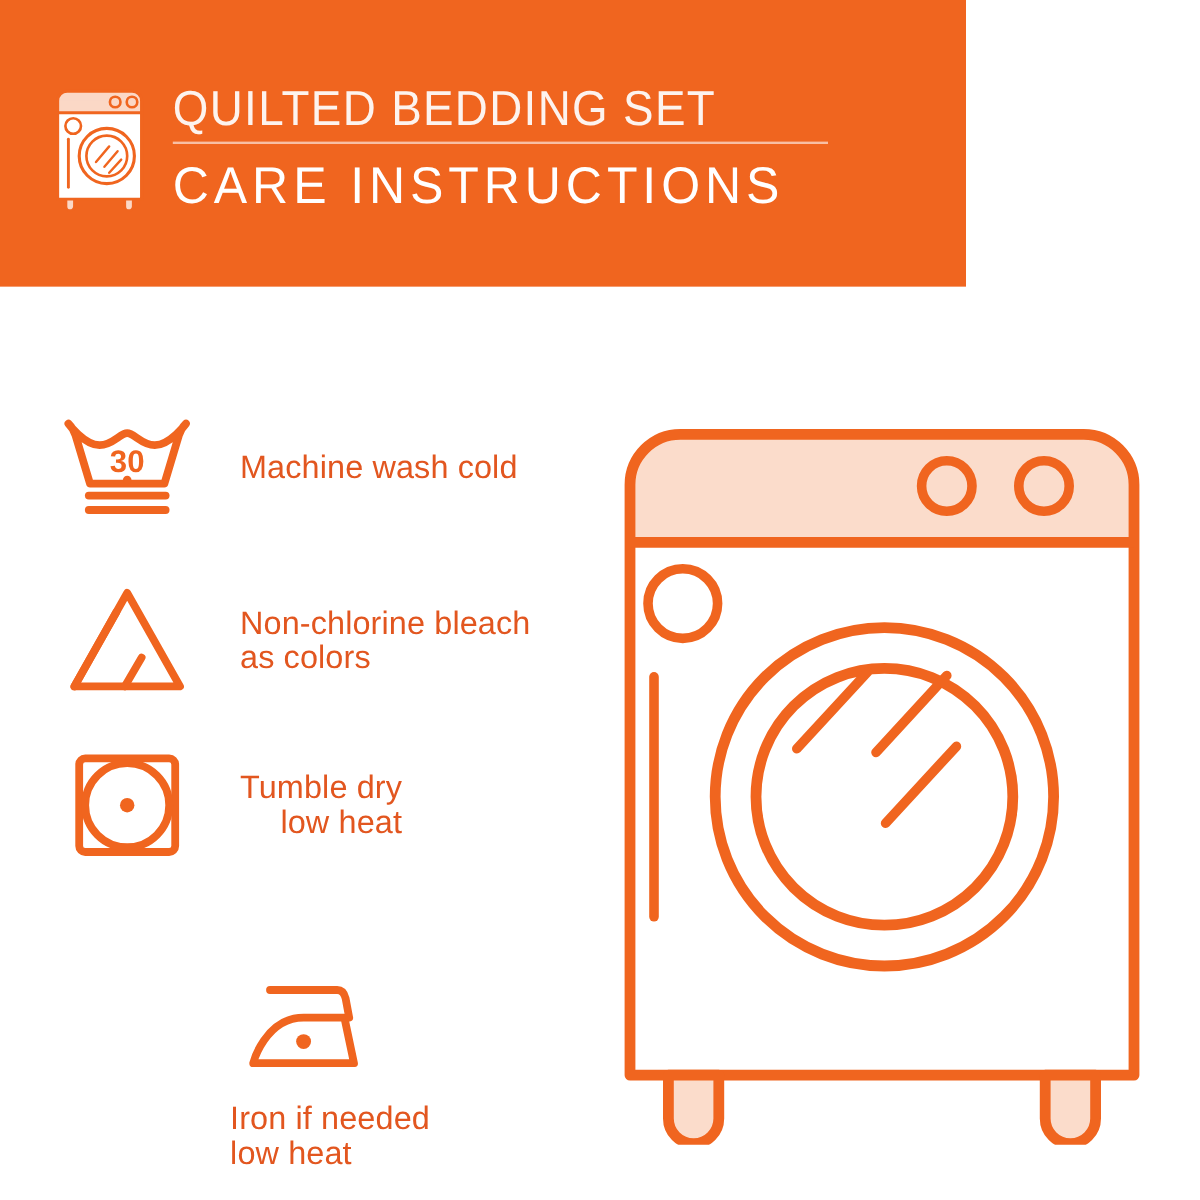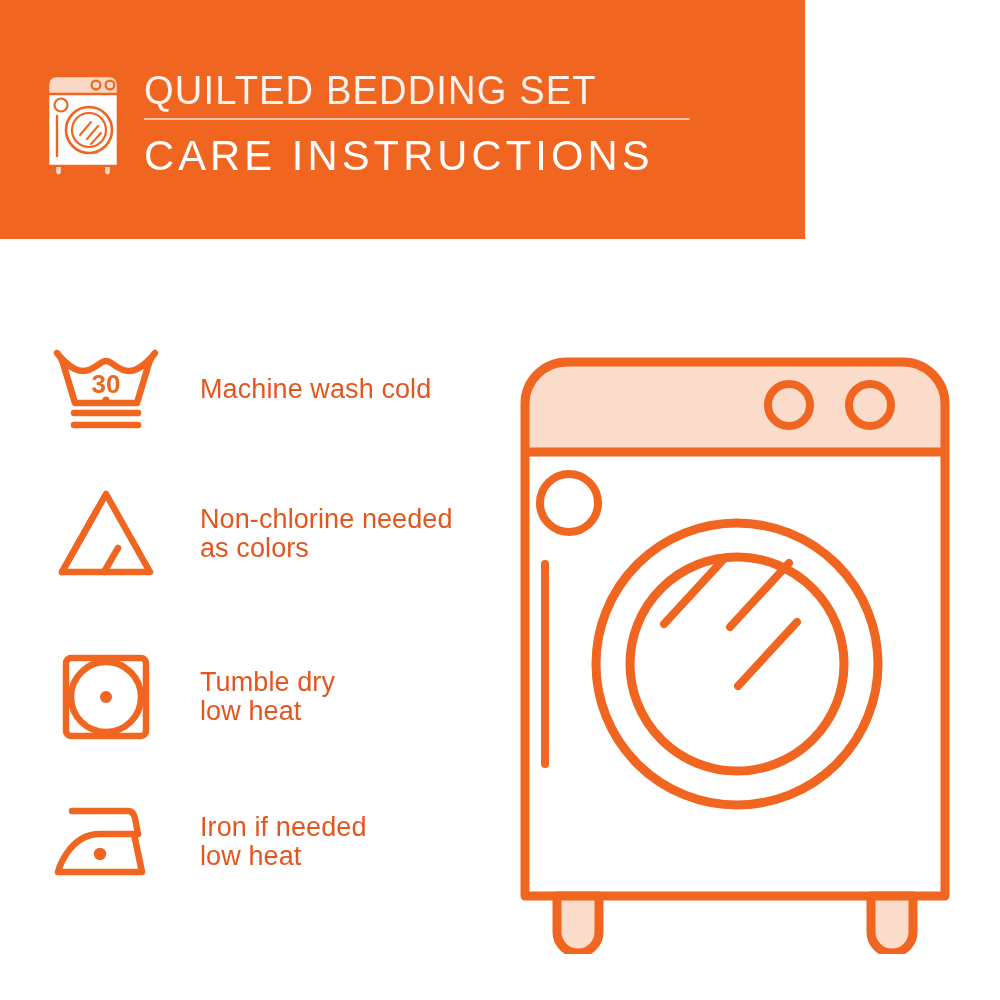--- a/index.html
+++ b/index.html
@@ -71,22 +71,22 @@
   }
   .care-row {
     position:absolute;
     left:44px;
     width:430px;
     display:flex;
     align-items:center;
   }
   .care-row.r0 { top: 98px; height:104px; }
   .care-row.r1 { top: 245px; height:100px; }
-  .care-row.r2 { top: 405px; height:106px; }
-  .care-row.r3 { top: 555px; height: 96px; }
+  .care-row.r2 { top: 379px; height:106px;text-align:right; }
+  .care-row.r3 { top: 555px; height: 96px; flex-direction: column; }
 
   .care-icon {
     width:124px;
     flex:0 0 124px;
     display:flex;
     align-items:center;
     justify-content:center;
   }
   .care-text {
     margin-left:32px;
@@ -171,21 +171,21 @@
       <div class="care-icon">
         <svg viewBox="0 0 112 96" width="112" height="96" aria-hidden="true">
           <g fill="none" stroke="#F0651F" stroke-width="6.5" stroke-linecap="round" stroke-linejoin="round">
             <path d="M56 8 L100 86 H12 Z"></path>
             <line x1="47" y1="24" x2="12" y2="86"></line>
             <line x1="68" y1="62" x2="54" y2="86"></line>
           </g>
         </svg>
       </div>
       <div class="care-text">
-        <span class="line">Non-chlorine needed</span>
+        <span class="line">Non-chlorine bleach</span>
         <span class="line">as colors</span>
       </div>
     </div>
 
     <div class="care-row r2">
       <div class="care-icon">
         <svg viewBox="0 0 112 96" width="112" height="96" aria-hidden="true">
           <g fill="none" stroke="#F0651F" stroke-width="6.5" stroke-linejoin="round">
             <rect x="16" y="9" width="80" height="78" rx="5"></rect>
             <circle cx="56" cy="48" r="35"></circle>

